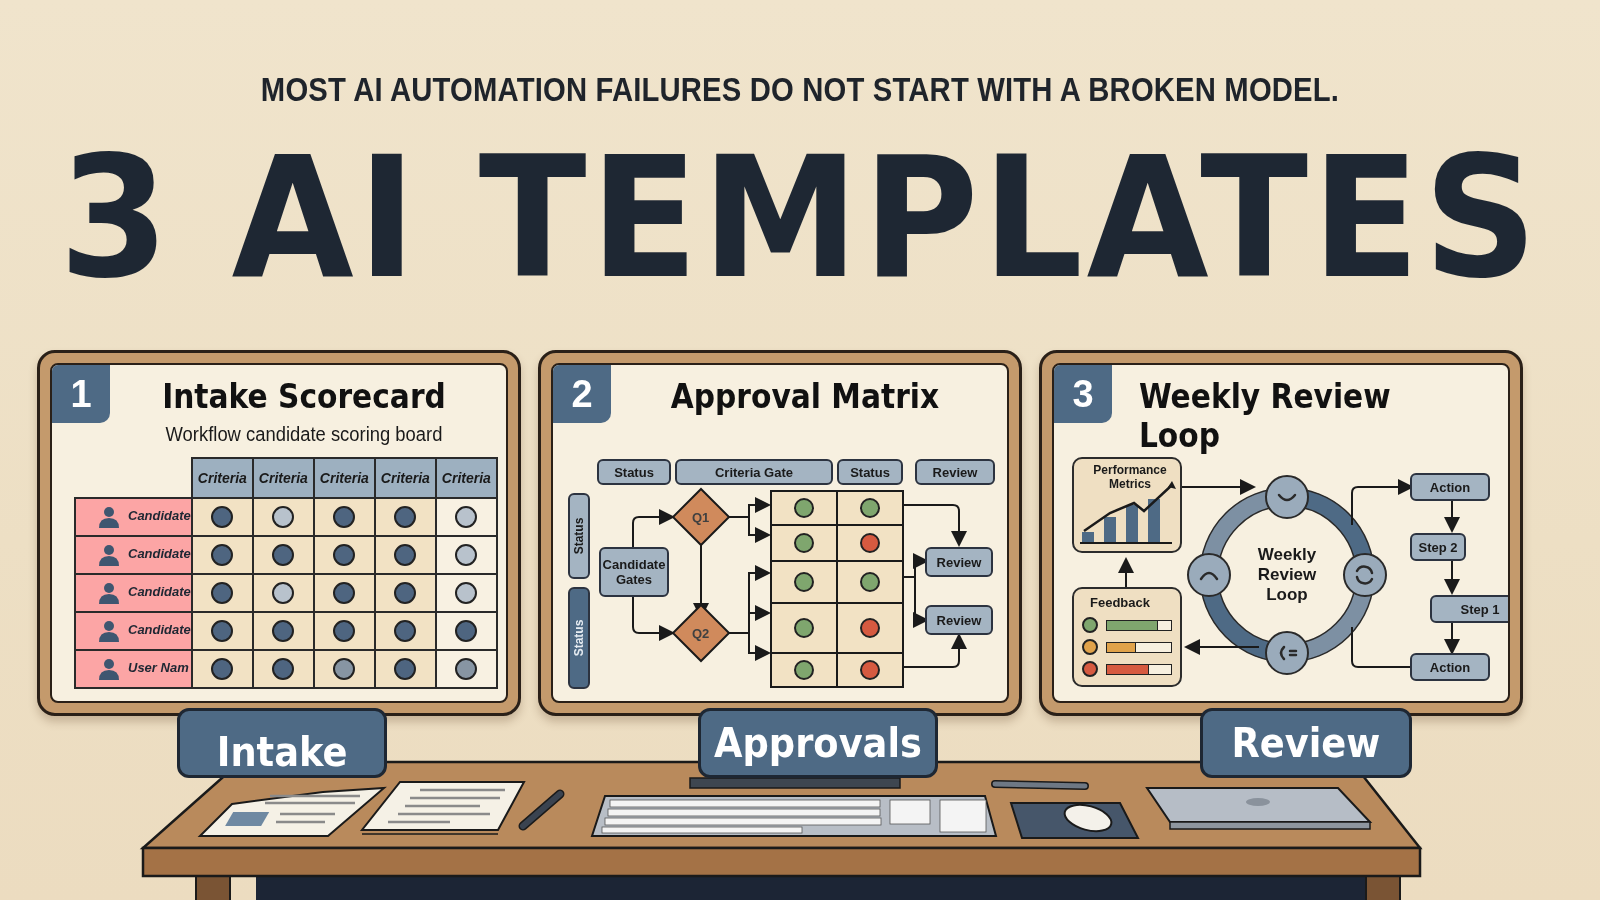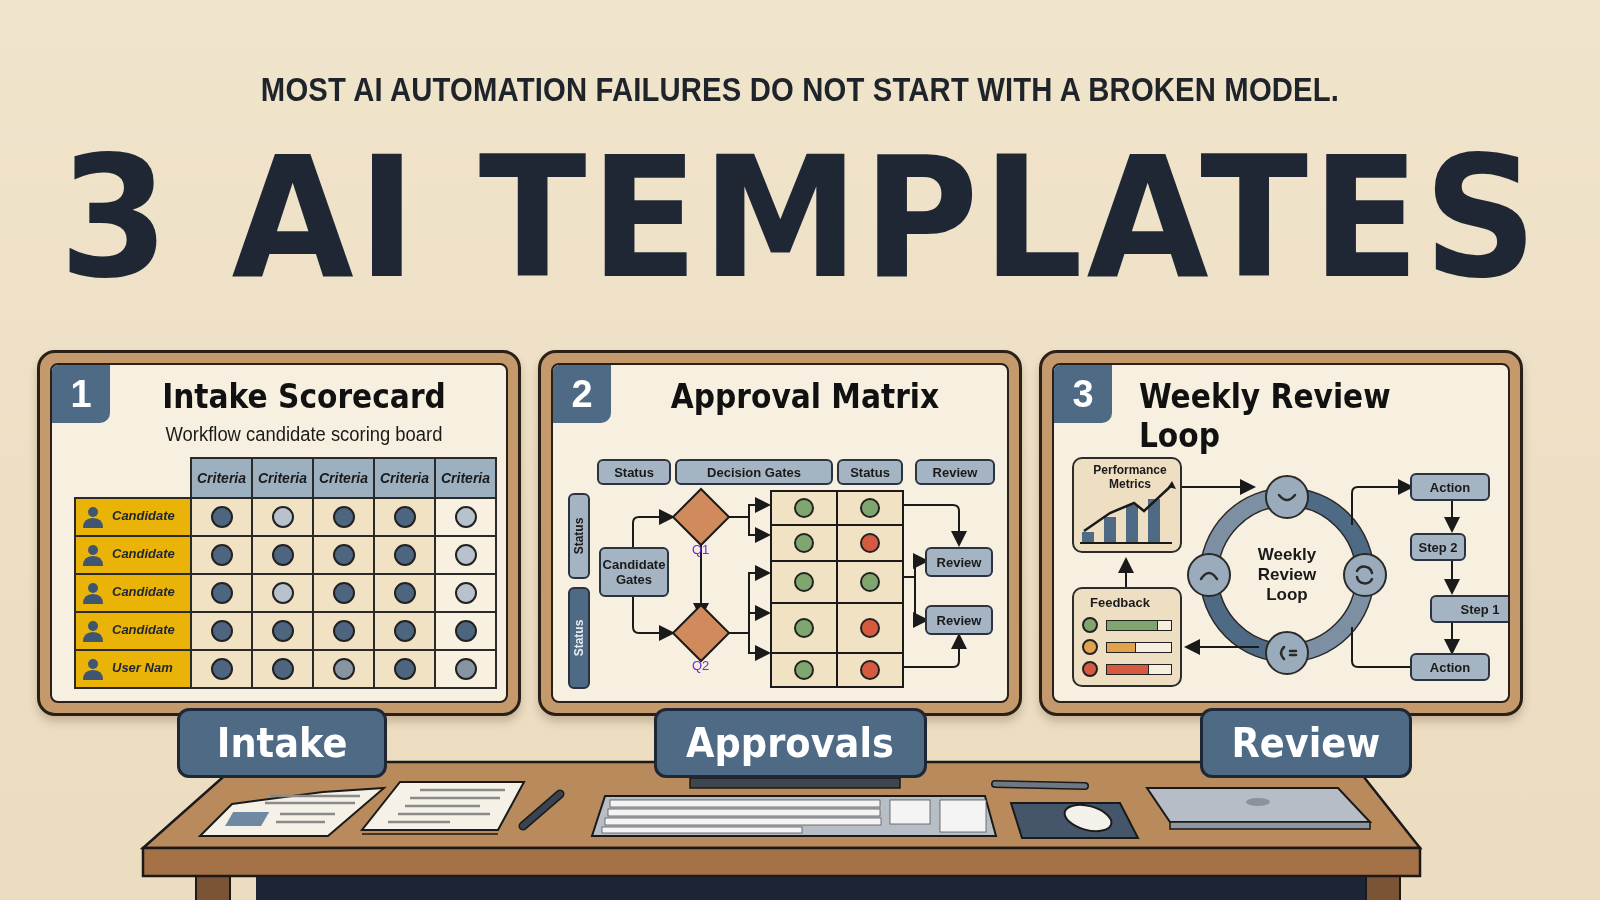--- a/index.html
+++ b/index.html
@@ -65,41 +65,41 @@
     width: 61px; height: 40px;
     background: #9db0c0; border: 2px solid #2a2a2a;
     font-size: 14px; font-weight: 700; color: #1a1a1a;
   }
   .score-table th.blank { background: transparent; border: none; width: 116px; }
   .score-table td {
     height: 38px; border: 2px solid #2a2a2a;
     background: #f2e2c4; text-align: center;
   }
   .score-table td.name {
-    background: #eab308; text-align: left; padding-left: 6px;
+    background: #fca5a5; text-align: left; padding-left: 22px;
     font-size: 13px; font-weight: 700; white-space: nowrap;
   }
   .person-icon { display: inline-block; vertical-align: middle; margin-right: 8px; }
   .dot { display: inline-block; width: 22px; height: 22px; border-radius: 50%; border: 2px solid #222; vertical-align: middle; }
   .dot.dark { background: #4e6580; }
   .dot.mid { background: #8795a3; }
   .dot.light { background: #b8c2cc; }
 
   
   .pill {
     position: absolute; background: #a4b4c2; border: 2px solid #2c3340;
     border-radius: 6px; font-size: 13px; font-weight: 700; color: #1a1a1a;
     display: flex; align-items: center; justify-content: center; text-align: center;
   }
   .vpill {
     position: absolute; width: 22px; border: 2px solid #2c3340; border-radius: 6px;
     display: flex; align-items: center; justify-content: center;
   }
   .vpill span { transform: rotate(-90deg); font-size: 12px; font-weight: 700; white-space: nowrap; }
-  .diamond-label { position: absolute; font-size: 13px; font-weight: 400; color: #6d28d9; margin-top: 32px; }
+  .diamond-label { position: absolute; font-size: 13px; font-weight: 700; color: #404040; }
   .gdot { position: absolute; width: 20px; height: 20px; border-radius: 50%; border: 2px solid #222; }
   .gdot.green { background: #7fa66e; }
   .gdot.red { background: #d65a40; }
 
   
   .box-warm { position: absolute; background: #efdfc2; border: 2px solid #2c2c2c; border-radius: 10px; }
   .rv-label { position: absolute; font-size: 13px; font-weight: 700; color: #1a1a1a; text-align: center; }
 
   
   .tab {
@@ -193,21 +193,21 @@
     </table>
   </div>
 </div>
 
 <div class="panel" style="left:538px; width:484px;">
   <div class="panel-inner">
     <div class="num-badge">2</div>
     <div class="panel-title">Approval Matrix</div>
 
     <div class="pill" style="left:44px; top:94px; width:74px; height:26px;">Status</div>
-    <div class="pill" style="left:122px; top:94px; width:158px; height:26px;">Decision Gates</div>
+    <div class="pill" style="left:122px; top:94px; width:158px; height:26px;">Criteria Gate</div>
     <div class="pill" style="left:284px; top:94px; width:66px; height:26px;">Status</div>
     <div class="pill" style="left:362px; top:94px; width:80px; height:26px;">Review</div>
 
     <div class="vpill" style="left:15px; top:128px; height:86px; background:#a4b4c2;">
       <span style="color:#1a1a1a;">Status</span>
     </div>
     <div class="vpill" style="left:15px; top:222px; height:102px; background:#4e6a85;">
       <span style="color:#e6ecf2;">Status</span>
     </div>
 
@@ -419,21 +419,21 @@
     <ellipse cx="1088" cy="818" rx="24" ry="12" fill="#f4f1ea" stroke="#1a1a1a" stroke-width="2" transform="rotate(15 1088 818)"></ellipse>
   </g>
 
   <g>
     <polygon points="1147,788 1338,788 1370,822 1170,822" fill="#b6bdc6" stroke="#1a1a1a" stroke-width="2"></polygon>
     <rect x="1170" y="822" width="200" height="7" fill="#8e969f" stroke="#1a1a1a" stroke-width="1.5"></rect>
     <ellipse cx="1258" cy="802" rx="12" ry="4" fill="#8a929c"></ellipse>
   </g>
 </svg>
 
-<div class="tab" style="left:177px; width:210px;">
+<div class="tab" style="left:177px; width:210px;align-items:flex-end;">
     <span>Intake</span>
   </div>
-<div class="tab" style="left:654px; width:273px;">
+<div class="tab" style="left:698px; width:240px;">
     <span>Approvals</span>
   </div>
 <div class="tab" style="left:1200px; width:212px;">
     <span>Review</span>
   </div>
 
 </body></html>

